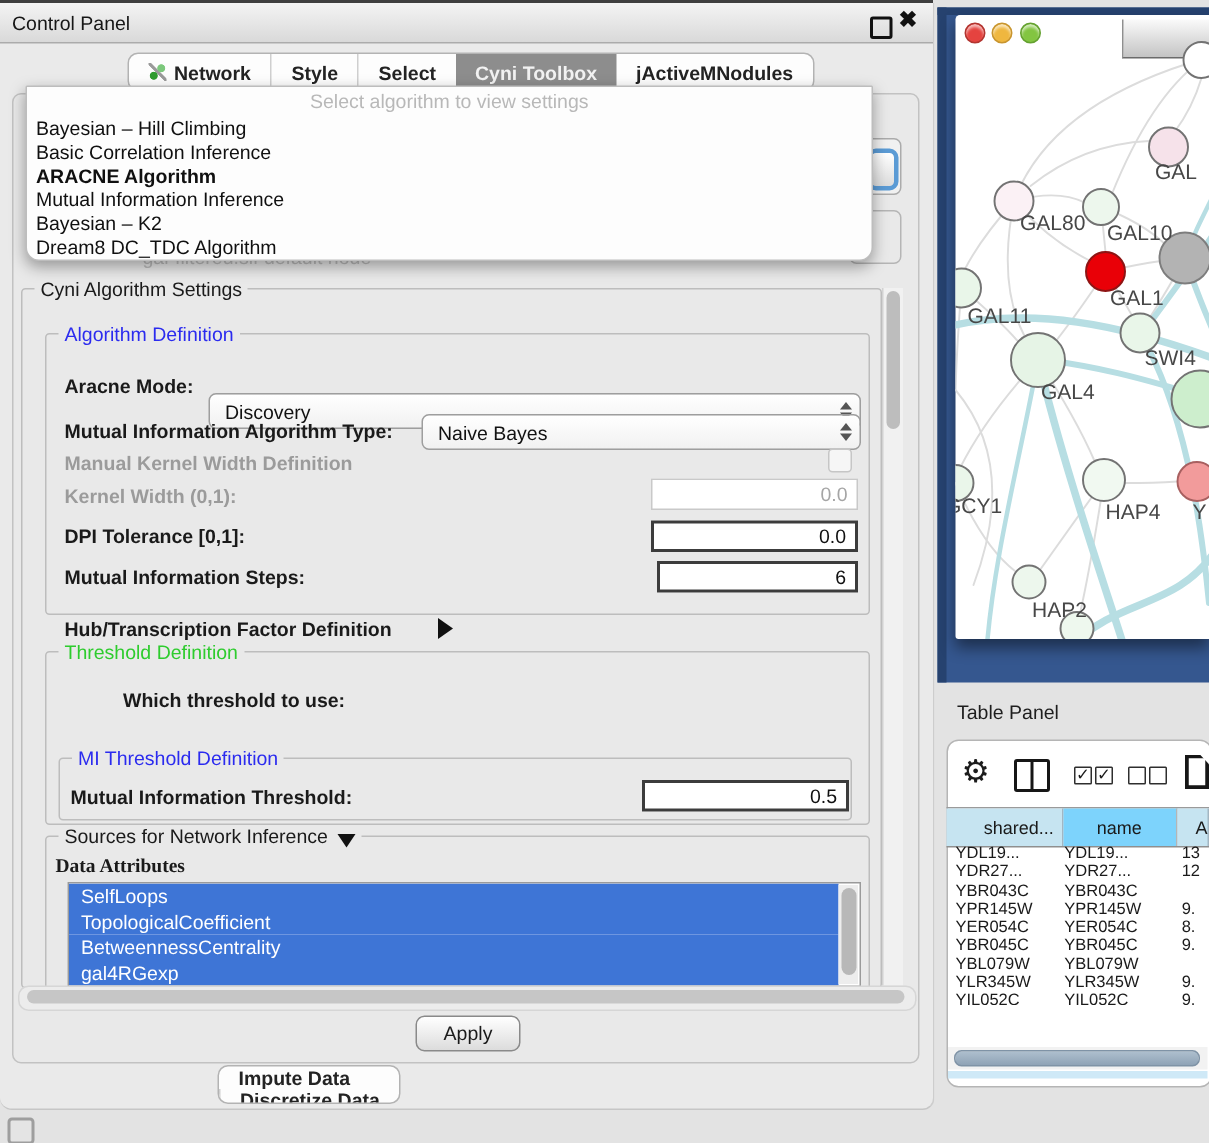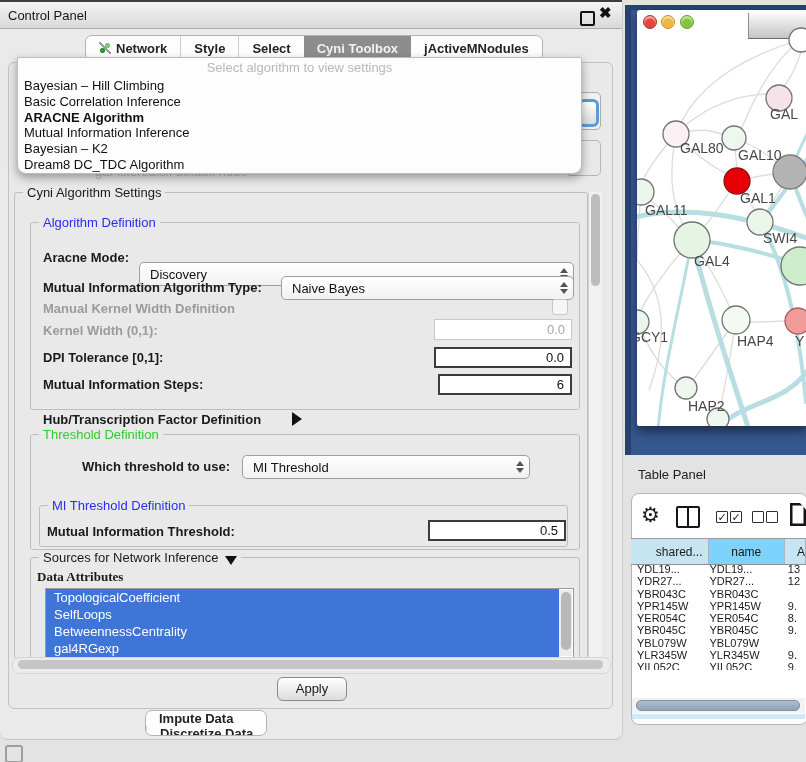--- a/index.html
+++ b/index.html
@@ -176,44 +176,37 @@
   <span class="lbl" style="left:43px;top:377px;">Mutual Information Steps:</span>
   <div class="field strong" style="left:438px;top:374px;width:134px;height:21px;line-height:17px;">6</div>
 
   <span class="lbl" style="left:43px;top:412px;">Hub/Transcription Factor Definition</span>
   <span class="tri-right" style="left:292px;top:412px;"></span>
 
   <div class="abs group" style="left:30px;top:434px;width:548px;height:114px;">
     <span class="gtitle green">Threshold Definition</span>
   </div>
   <span class="lbl" style="left:82px;top:459px;">Which threshold to use:</span>
-  <div class="combo" style="left:242px;top:455px;width:286px;height:22px;">
-    <span class="cval">MI Threshold</span>
-    <span class="carrows">
-        <span class="tri-up"></span>
-        <span class="tri-dn"></span>
-      </span>
-  </div>
   <div class="abs group" style="left:39px;top:505px;width:527px;height:40px;">
     <span class="gtitle blue">MI Threshold Definition</span>
   </div>
   <span class="lbl" style="left:47px;top:524px;">Mutual Information Threshold:</span>
   <div class="field strong" style="left:428px;top:520px;width:138px;height:21px;line-height:17px;">0.5</div>
 
   <div class="abs group" style="left:30px;top:557px;width:548px;height:101px;">
     <span class="gtitle" style="display:flex;align-items:flex-end;">
         <span>Sources for Network Inference</span>
         <span class="tri-down-b"></span>
       </span>
   </div>
   <span class="lbl" style="left:37px;top:569px;font-family:Liberation Serif, serif;">Data Attributes</span>
   <div class="attr-list">
     <div id="attrItems">
+        <div class="attr-item">SelfLoops</div>
         <div class="attr-item">TopologicalCoefficient</div>
-        <div class="attr-item">SelfLoops</div>
         <div class="attr-item">BetweennessCentrality</div>
         <div class="attr-item">gal4RGexp</div>
       </div>
     <div class="attr-sb">
         <div class="th"></div>
       </div>
   </div>
 
   <div class="abs vscroll">
       <div class="th"></div>

